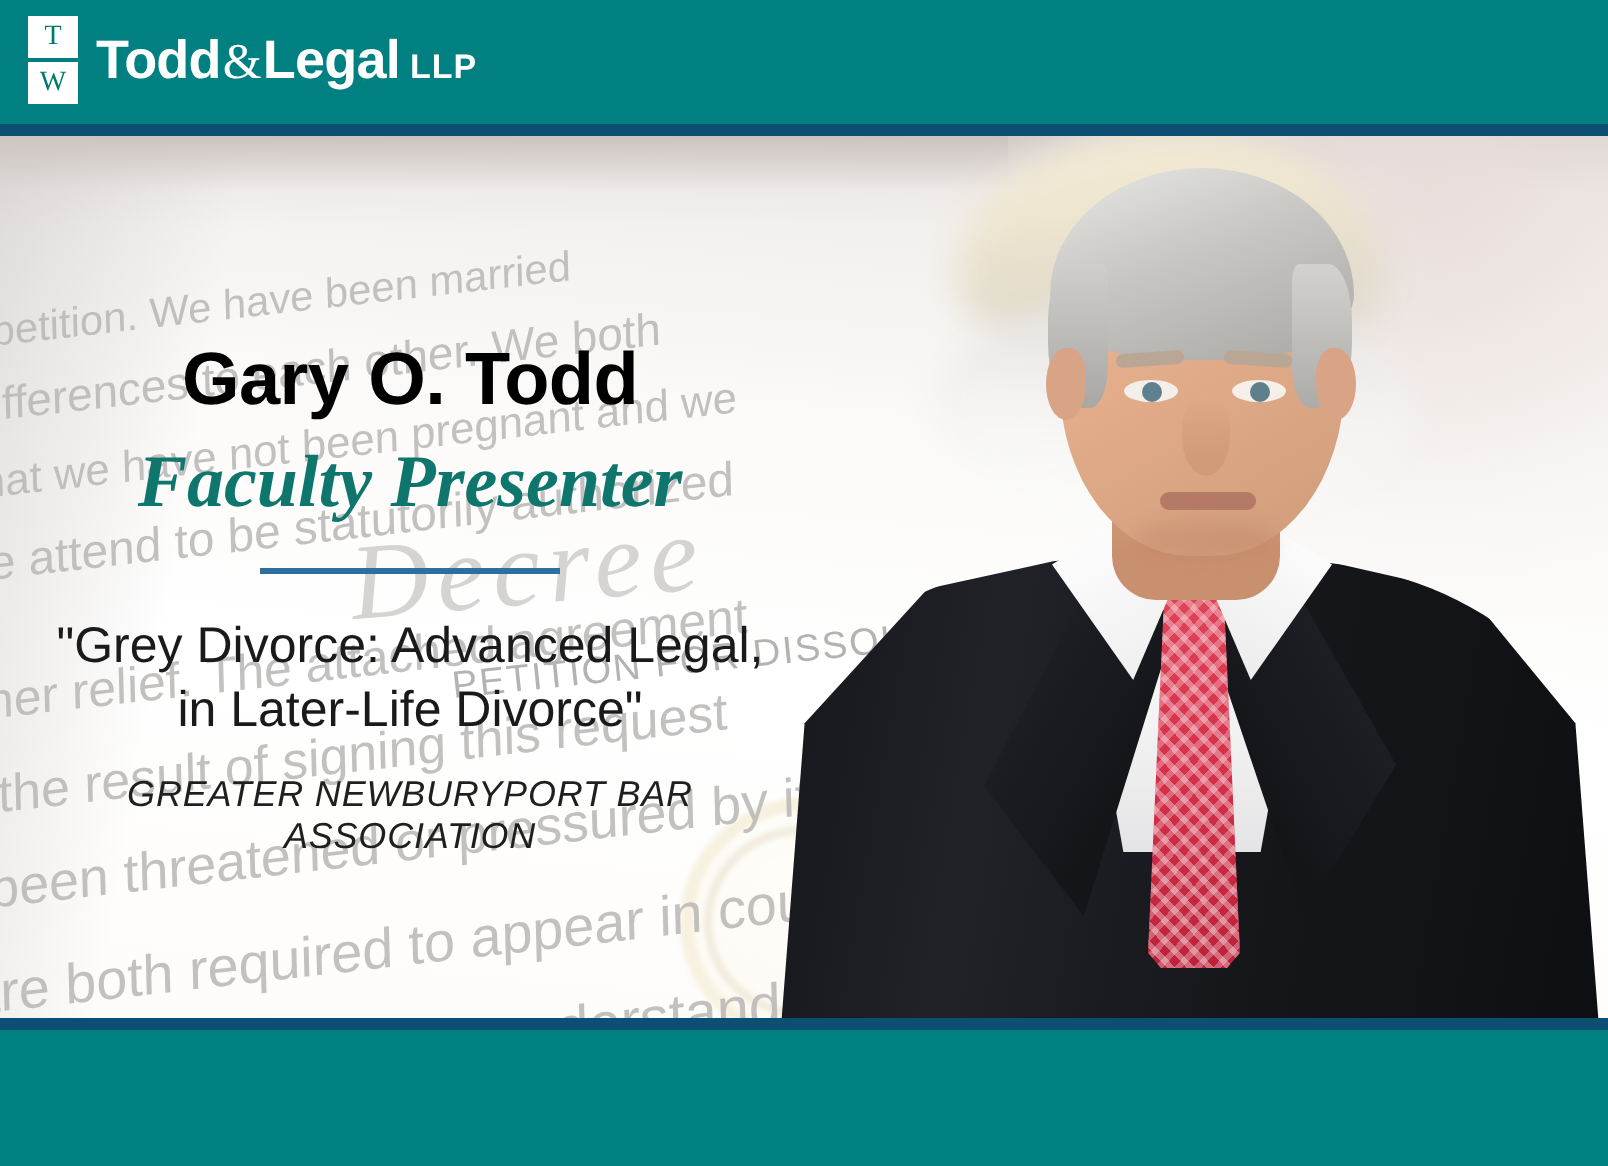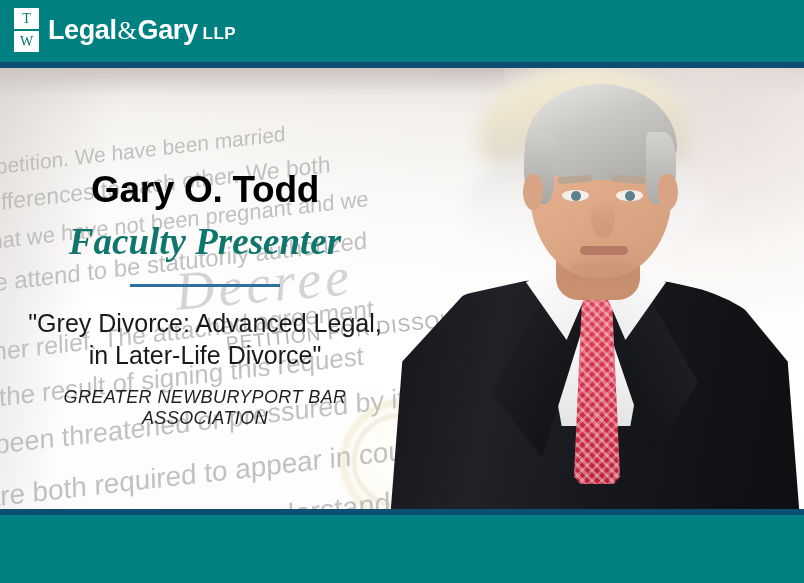--- a/index.html
+++ b/index.html
@@ -396,23 +396,23 @@
     <div class="chin-shadow"></div>
   </div>
 
   <div class="header">
     <div class="logo">
       <div class="logo-mark">
         <div class="logo-sq">T</div>
         <div class="logo-sq">W</div>
       </div>
       <div class="logo-word">
+        <span>Todd</span>
+        <span class="logo-amp">&amp;</span>
         <span>Legal</span>
-        <span class="logo-amp">&amp;</span>
-        <span>Gary</span>
         <span class="logo-llp">LLP</span>
       </div>
     </div>
   </div>
 
   <div class="textblock">
     <h1 class="presenter-name">Gary O. Todd</h1>
     <h2 class="presenter-role">Faculty Presenter</h2>
     <div class="rule"></div>
     <div class="talk-title">

